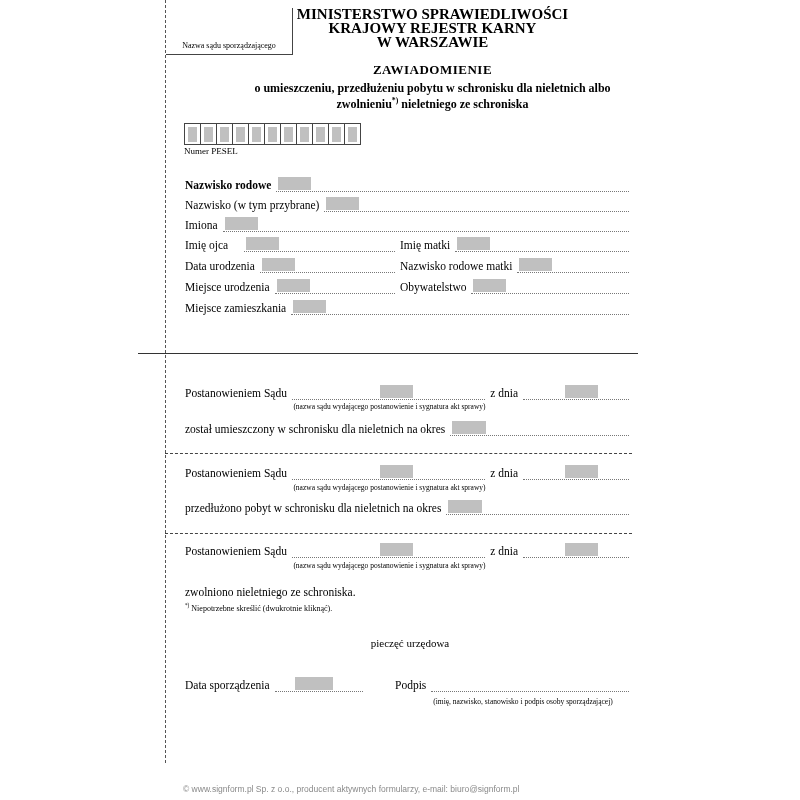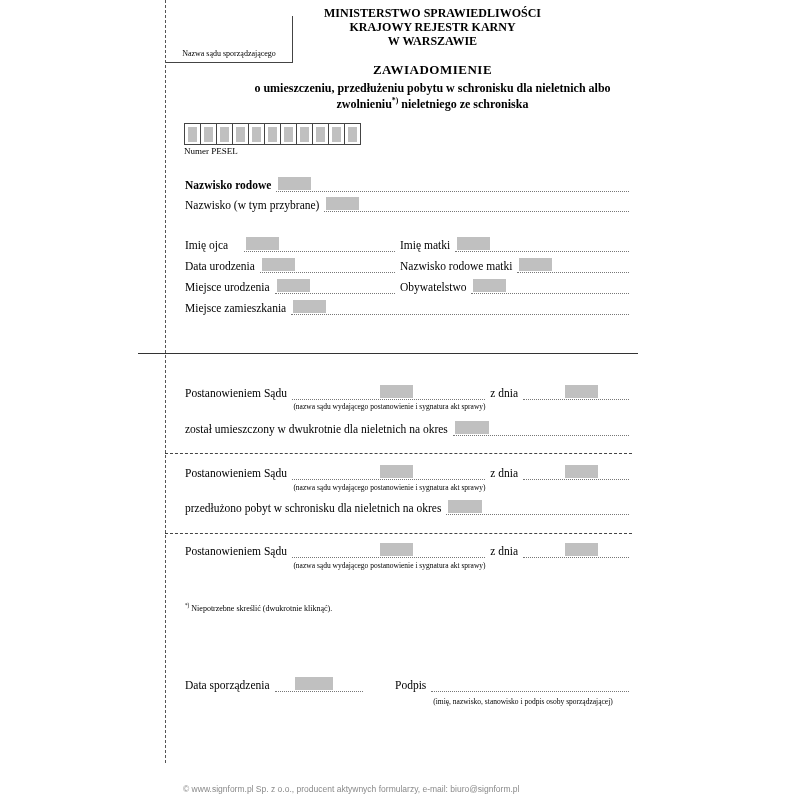--- a/index.html
+++ b/index.html
@@ -1,23 +1,23 @@
 <!DOCTYPE html>
 <html><head>
 <meta charset="utf-8">
 <style>
   html,body{margin:0;padding:0;background:#fff;}
   .page{position:relative;width:800px;height:800px;background:#ffffff;overflow:hidden;
         font-family:"Liberation Serif",serif;color:#000;}
   .vline{position:absolute;left:165px;top:0;height:763px;width:0;border-left:1px dashed #555;}
-  .courtbox{position:absolute;left:166px;top:16px;width:126px;height:46px;
+  .courtbox{position:absolute;left:166px;top:8px;width:126px;height:46px;
             border-right:1px solid #444;border-bottom:1px solid #444;}
   .courtbox .cap{position:absolute;bottom:4px;left:0;width:100%;text-align:center;font-size:8px;}
   .hline{position:absolute;left:165px;text-align:center;font-weight:bold;width:535px;}
-  .h12{font-size:12px;}
+  .h12{font-size:15px;}
   .h-title{font-size:13px;letter-spacing:.5px;}
   .h-sub{font-size:12px;}
   sup.star{font-size:.65em;vertical-align:super;}
   .pesel{position:absolute;left:184px;top:123px;display:flex;border:1px solid #444;background:#fff;}
   .pcell{width:15px;height:20px;border-right:1px solid #444;display:flex;align-items:center;justify-content:center;}
   .pcell:last-child{border-right:none;}
   .pfill{width:9px;height:15px;background:#c0c0c0;}
   .plabel{position:absolute;left:184px;top:146px;font-size:9px;}
   .frow{position:absolute;display:flex;align-items:flex-end;font-size:11.5px;height:16px;line-height:14px;}
   .lbl{white-space:nowrap;padding-right:5px;}
@@ -96,20 +96,26 @@
       </span>
   </div>
 
   <div class="frow" style="left:185px;right:171px;top:196px;">
     <span class="lbl">Nazwisko (w tym przybrane)</span>
     <span class="dot">
         <span class="ph" style="left:2px;"></span>
       </span>
   </div>
 
+  <div class="frow" style="left:185px;right:171px;top:216px;">
+    <span class="lbl">Imiona</span>
+    <span class="dot">
+        <span class="ph" style="left:2px;"></span>
+      </span>
+  </div>
 
   <div class="frow" style="left:185px;width:210px;top:236px;gap:11px;">
     <span class="lbl">Imię ojca</span>
     <span class="dot">
         <span class="ph" style="left:2px;"></span>
       </span>
   </div>
   <div class="frow" style="left:400px;right:171px;top:236px;">
     <span class="lbl">Imię matki</span>
     <span class="dot">
@@ -157,21 +163,21 @@
     <span class="dot">
         <span class="ph" style="left:88px;"></span>
       </span>
     <span class="lbl mid">z dnia</span>
     <span class="dotfix" style="width:106px;">
         <span class="ph" style="left:42px;"></span>
       </span>
   </div>
   <div class="smallcap" style="left:287px;width:205px;top:402px;">(nazwa sądu wydającego postanowienie i sygnatura akt sprawy)</div>
   <div class="frow" style="left:185px;right:171px;top:421px;height:15px;">
-    <span class="lbl">został umieszczony w dwukrotnie dla nieletnich na okres</span>
+    <span class="lbl">został umieszczony w schronisku dla nieletnich na okres</span>
     <span class="dot">
         <span class="ph" style="left:2px;width:34px;"></span>
       </span>
   </div>
 
   <div class="sep" style="top:453px;"></div>
 
   <div class="frow" style="left:185px;right:171px;top:464px;">
     <span class="lbl">Postanowieniem Sądu</span>
     <span class="dot">
@@ -196,23 +202,27 @@
     <span class="lbl">Postanowieniem Sądu</span>
     <span class="dot">
         <span class="ph" style="left:88px;"></span>
       </span>
     <span class="lbl mid">z dnia</span>
     <span class="dotfix" style="width:106px;">
         <span class="ph" style="left:42px;"></span>
       </span>
   </div>
   <div class="smallcap" style="left:287px;width:205px;top:561px;">(nazwa sądu wydającego postanowienie i sygnatura akt sprawy)</div>
+  <div class="frow" style="left:185px;right:171px;top:583px;">
+    <span class="lbl">zwolniono nieletniego ze schroniska.</span>
+  </div>
 
   <div class="note"><sup class="star">*)</sup><span> Niepotrzebne skreślić (dwukrotnie kliknąć).</span></div>
 
+  <div class="seal">pieczęć urzędowa</div>
 
   <div class="frow" style="left:185px;width:178px;top:676px;">
     <span class="lbl">Data sporządzenia</span>
     <span class="dot">
         <span class="ph" style="left:20px;width:38px;"></span>
       </span>
   </div>
   <div class="frow" style="left:395px;right:171px;top:676px;">
     <span class="lbl">Podpis</span>
     <span class="dot"></span>

